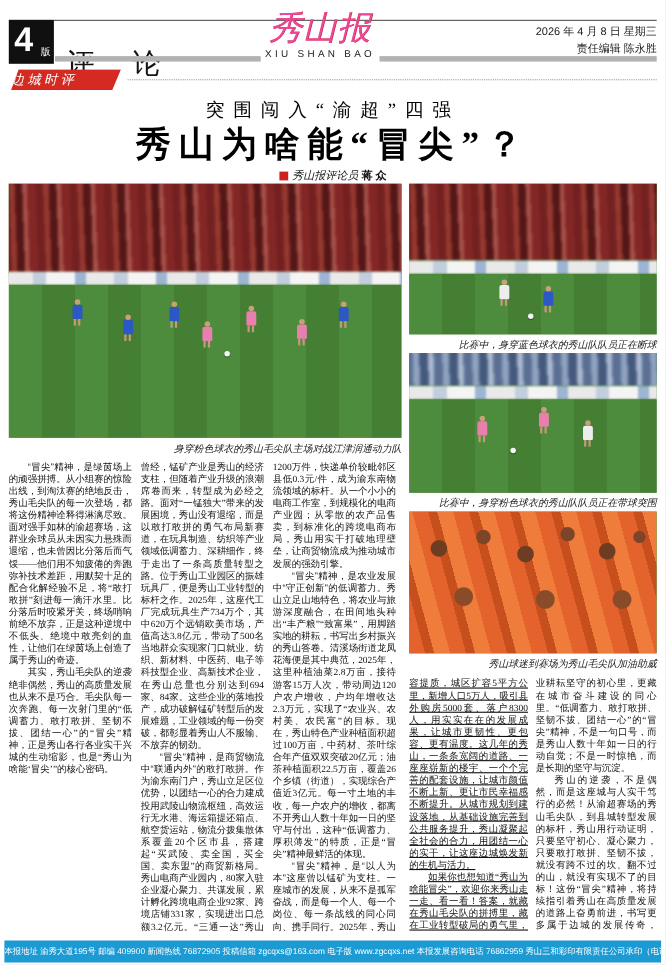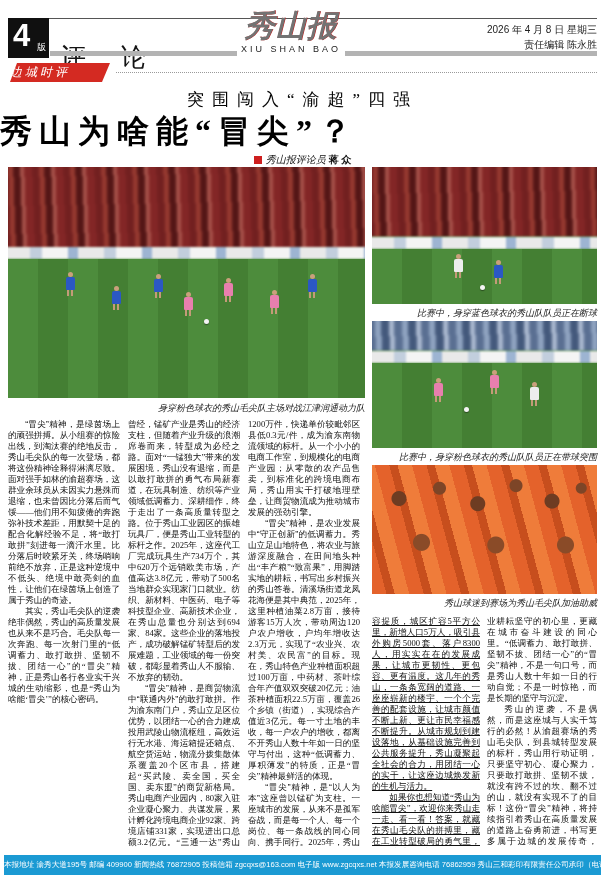--- a/index.html
+++ b/index.html
@@ -9,30 +9,30 @@
 
   
   .topline { position:absolute; left:49px; top:18px; width:548px; height:1px; background:#555; }
   .pagenum-box { position:absolute; left:8px; top:18px; width:41px; height:40px; background:#101010; color:#fff; }
   .pagenum-box .num { position:absolute; left:5px; top:0px; font-size:31px; font-weight:bold; font-family:"Liberation Sans",sans-serif; }
   .pagenum-box .ban { position:absolute; right:3px; bottom:4px; font-size:9px; }
   .section-title { position:absolute; left:60px; top:40px; font-size:26px; letter-spacing:14px; color:#141414; font-family:Liberation Serif, serif; }
   .graybar-left  { position:absolute; left:50px;  top:51px; width:187px; height:5px; background:#b3b3b3; }
   .graybar-right { position:absolute; left:345px; top:51px; width:252px; height:5px; background:#b3b3b3; }
   .masthead { position:absolute; left:230px; top:10px; width:122px; text-align:center; z-index:3; }
-  .masthead .cn { font-size:30px; line-height:32px; color:#737373; font-weight:bold; font-style:italic; letter-spacing:1px; text-shadow:0.5px 0 0 #c41b1b; }
+  .masthead .cn { font-size:30px; line-height:32px; color:#ec4899; font-weight:normal; font-style:italic; letter-spacing:1px; text-shadow:0.5px 0 0 #c41b1b; }
   .masthead .en { font-size:9px; letter-spacing:3px; color:#222; font-family:"Liberation Sans",sans-serif; margin-top:2px; }
   .dateline { position:absolute; right:8px; top:22px; text-align:right; font-size:10px; line-height:15px; color:#222; font-family:"Liberation Sans",sans-serif; }
 
   
   .banner { position:absolute; left:10px; top:63px; width:100px; height:19px; background:#d42a22; clip-path:polygon(7% 0,100% 0,92% 100%,0 100%); z-index:2; }
   .banner span { display:block; text-align:left; color:#fff; font-size:12px; line-height:19px; font-weight:normal; font-style:italic; letter-spacing:3px; }
   .banner-dotline { position:absolute; left:116px; right:8px; top:72px; border-top:1px dotted #9a9a9a; }
   .kicker { position:absolute; top:88px; left:0; width:605px; text-align:center; font-size:17px; letter-spacing:8px; color:#050505; }
-  .main-title { position:absolute; top:110px; left:0; width:605px; font-size:32px; font-weight:bold; letter-spacing:7px; color:#000; }
+  .main-title { position:absolute; top:110px; left:0; width:605px; text-align:center; font-size:32px; font-weight:bold; letter-spacing:7px; color:#000; }
   .byline { position:absolute; top:153px; left:0; width:605px; text-align:center; font-size:10px; font-style:italic; color:#111; }
   .byline .sq { display:inline-block; width:8px; height:8px; background:#ce1f1f; margin-right:4px; vertical-align:-1px; }
   .byline .name { font-weight:bold; font-style:normal; margin-left:3px; }
 
   
   .photo { position:absolute; overflow:hidden; background:#4a8639; }
   .photo1 { left:8px;   top:167px; width:357px; height:231px; }
   .photo2 { left:372px; top:167px; width:225px; height:137px; }
   .photo3 { left:372px; top:321px; width:225px; height:127px; }
   .photo4 { left:372px; top:465px; width:225px; height:129px; }

